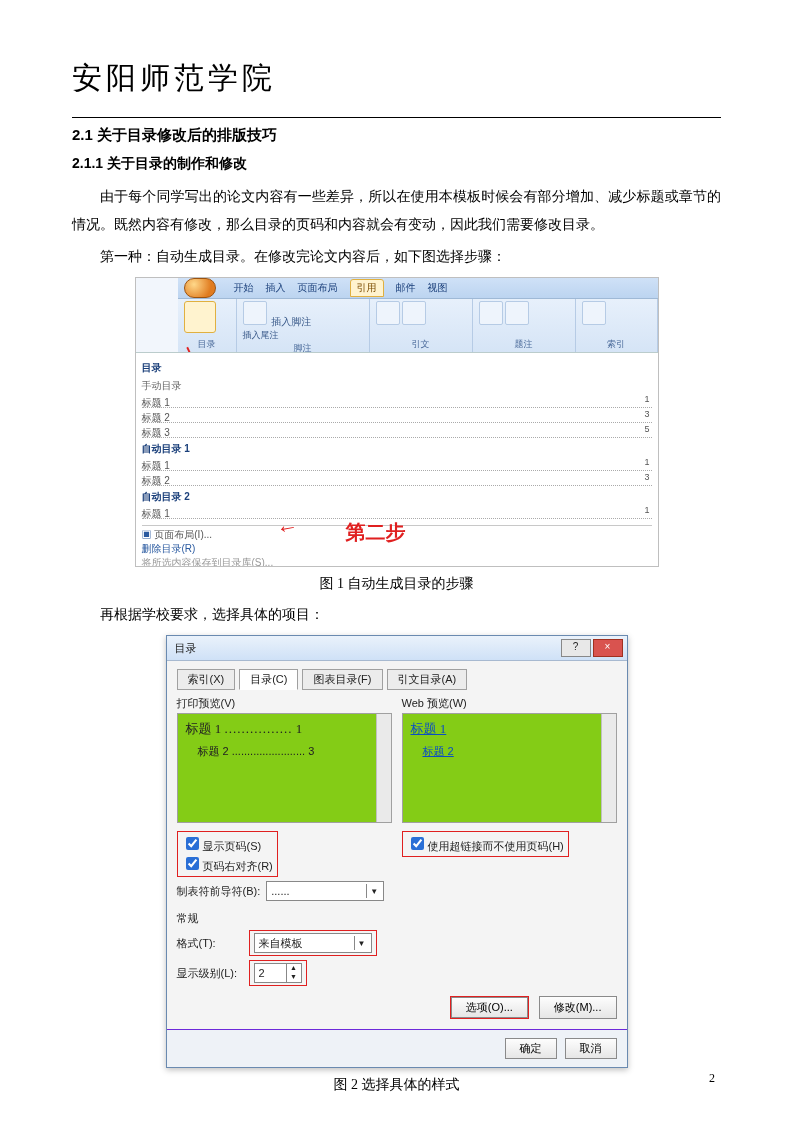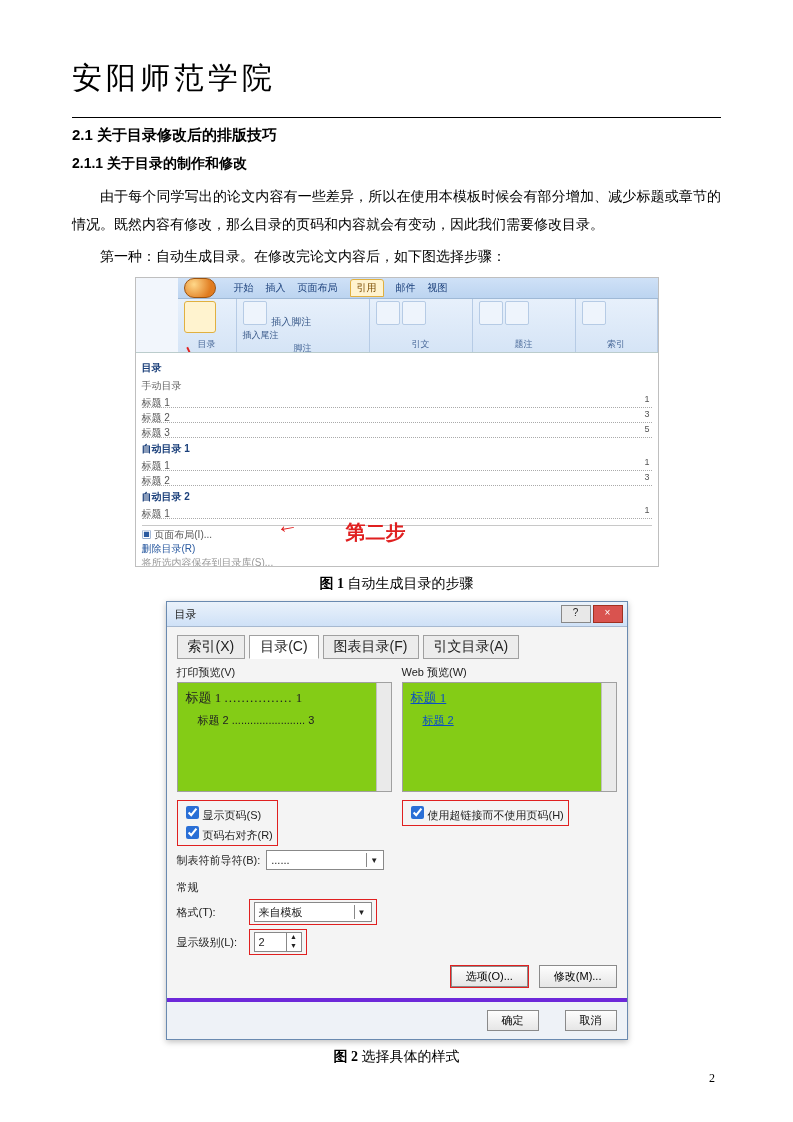--- a/index.html
+++ b/index.html
@@ -52,21 +52,21 @@
     font-size: 14px;
     line-height: 2;
     text-indent: 2em;
     margin: 4px 0 6px 0;
   }
   .caption {
     font-size: 14px;
     text-align: center;
     margin: 8px 0 8px 0;
   }
-  .caption .b { font-weight: bold; }
+  .caption .b { font-weight: normal; }
   .page-num {
     position: absolute;
     right: 78px;
     bottom: 36px;
     font-size: 12px;
   }
 
   
   .fig1 {
     width: 480px;
@@ -182,21 +182,21 @@
     font-size: 10px; text-align: center; line-height: 14px;
     background: #e8e8e8;
   }
   .winbtn.close { background: #d9534f; color: #fff; border-color: #a03020;}
   .dlg-body { padding: 8px 10px 10px 10px; background: #f4f4f4;}
   .tabstrip { display: flex; gap: 4px; margin-bottom: 6px;}
   .dlg-tab {
     padding: 2px 10px;
     border: 1px solid #a0a0a0;
     background: #ececec;
-    font-size: 14px;
+    font-size: 11px;
   }
   .dlg-tab.active { background: #fff; border-bottom: 1px solid #fff; }
   .preview-row { display: flex; gap: 10px; }
   .preview-box {
     flex: 1;
     border: 1px solid #a0a0a0;
     background: #84cc16;
     height: 96px;
     padding: 6px 8px;
     position: relative;
@@ -238,22 +238,22 @@
     display: flex; flex-direction: column;
   }
   .spin .arrows div { flex:1; font-size: 7px; text-align: center; line-height: 8px;}
   .section-label { margin-top: 10px; font-size: 11px;}
   .btn {
     border: 1px solid #8a8a8a; background: linear-gradient(#fdfdfd,#e6e6e6);
     padding: 2px 14px; font-size: 11px;
   }
   .btn-row-right { display: flex; justify-content: flex-end; gap: 10px; margin-top: 10px;}
   .dlg-footer {
-    display: flex; justify-content: flex-end; gap: 26px;
-    padding: 8px 10px; background: #eef2f7; border-top: 4px solid #6d28d9;
+    display: flex; justify-content: flex-end; gap: 8px;
+    padding: 8px 10px; background: #eef2f7; border-top: 1px solid #6d28d9;
   }
 </style>
 </head>
 <body>
 
 <div class="page">
   <div class="header-title">安阳师范学院</div>
   <hr class="hr">
 
   <div class="h2">2.1 关于目录修改后的排版技巧</div>
@@ -324,20 +324,21 @@
 
       <span class="arrow-red" style="left:140px; bottom:26px; transform: rotate(-10deg);">←</span>
       <span class="annot-red" style="left:210px; bottom:20px;">第二步</span>
     </div>
   </div>
 
   <div class="caption">
     <span class="b">图 1</span><span> 自动生成目录的步骤</span>
   </div>
 
+  <p class="para2" style="text-indent:2em">再根据学校要求，选择具体的项目：</p>
 
   <div class="fig2">
     <div class="dlg-title">
       <span>目录</span>
       <div class="winbtns">
         <div class="winbtn">?</div>
         <div class="winbtn close">×</div>
       </div>
     </div>
     <div class="dlg-body">

